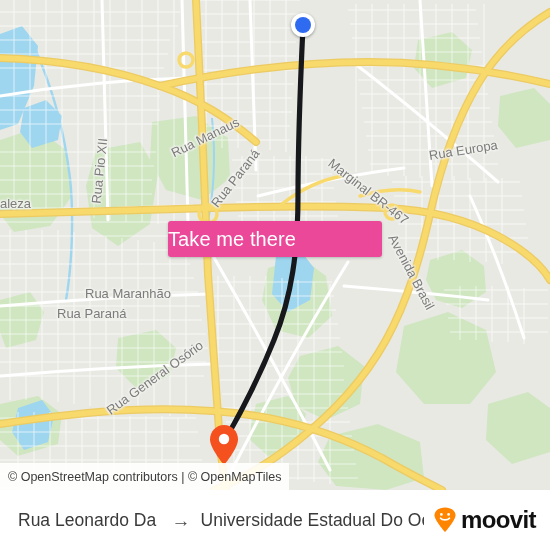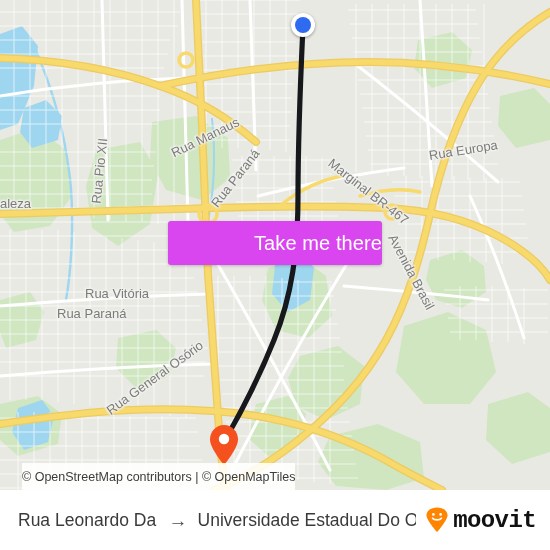--- a/index.html
+++ b/index.html
@@ -62,50 +62,49 @@
   .dest-marker {
     position: absolute;
     left: 208px; top: 424px;
     width: 32px; height: 42px;
   }
 
   
   .cta {
     position: absolute;
     left: 168px; top: 221px;
-    width: 214px; height: 44px;
-    background: #d946ef;
+    width: 214px; height: 36px;
+    background: #ec4899;
     border: 0;
     border-radius: 3px;
     color: #ffffff;
     font-family: "Liberation Sans", sans-serif;
     font-size: 20px;
     font-weight: 400;
     letter-spacing: 0.1px;
     cursor: pointer;
     box-shadow: 0 1px 3px rgba(0,0,0,0.22);
     display: flex;
     align-items: center;
-    justify-content: flex-end;
+    justify-content: flex-start;
   }
 
   
   .attribution {
     position: absolute;
     left: 0; top: 463px;
     height: 27px;
-    padding: 0 0;
+    padding: 0 8px;
     display: flex;
     align-items: center;
     background: rgba(255,255,255,0.88);
     color: #3c3c3c;
     font-family: "Liberation Sans", sans-serif;
     font-size: 12.5px;
     white-space: nowrap;
-    margin-left: 22px;
   }
 
   
   .bottombar {
     position: absolute;
     left: 0; top: 490px;
     width: 550px; height: 60px;
     background: #ffffff;
     display: flex;
     align-items: center;
@@ -134,21 +133,21 @@
   }
   .brand {
     display: flex;
     align-items: center;
     flex: 0 0 auto;
     gap: 3px;
     margin-left: 8px;
   }
   .brand-word {
     color: #111111;
-    font-family: Liberation Mono, monospace;
+    font-family: Liberation Sans, sans-serif;
     font-size: 24px;
     font-weight: 700;
     letter-spacing: -0.6px;
   }
 </style>
 </head>
 <body>
 
 <div id="app">
 
@@ -309,21 +308,21 @@
     </svg>
 
     <div class="street-label" style="left:-8px; top:196px;">rtaleza</div>
 
     <div class="street-label" style="left:96px; top:196px; transform:rotate(-84deg); transform-origin:left center;">Rua Pio XII</div>
 
     <div class="street-label" style="left:172px; top:146px; transform:rotate(-26deg); transform-origin:left center;">Rua Manaus</div>
 
     <div class="street-label" style="left:214px; top:198px; transform:rotate(-52deg); transform-origin:left center;">Rua Paraná</div>
 
-    <div class="street-label" style="left:85px; top:286px;">Rua Vitória</div>
+    <div class="street-label" style="left:85px; top:286px;">Rua Maranhão</div>
 
     <div class="street-label" style="left:57px; top:306px;">Rua Paraná</div>
 
     <div class="street-label" style="left:108px; top:404px; transform:rotate(-36deg); transform-origin:left center;">Rua General Osório</div>
 
     <div class="street-label" style="left:330px; top:154px; transform:rotate(38deg); transform-origin:left center;">Marginal BR-467</div>
 
     <div class="street-label" style="left:392px; top:228px; transform:rotate(62deg); transform-origin:left center;">Avenida Brasil</div>
 
     <div class="street-label" style="left:429px; top:148px; transform:rotate(-9deg); transform-origin:left center;">Rua Europa</div>

